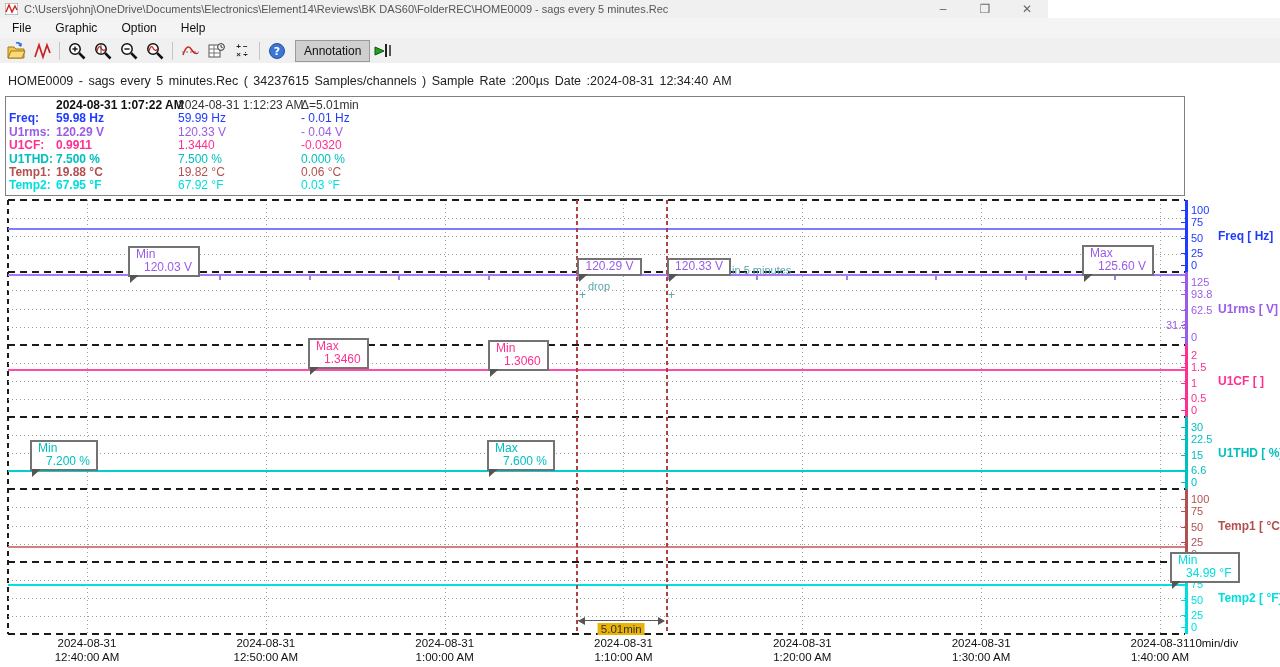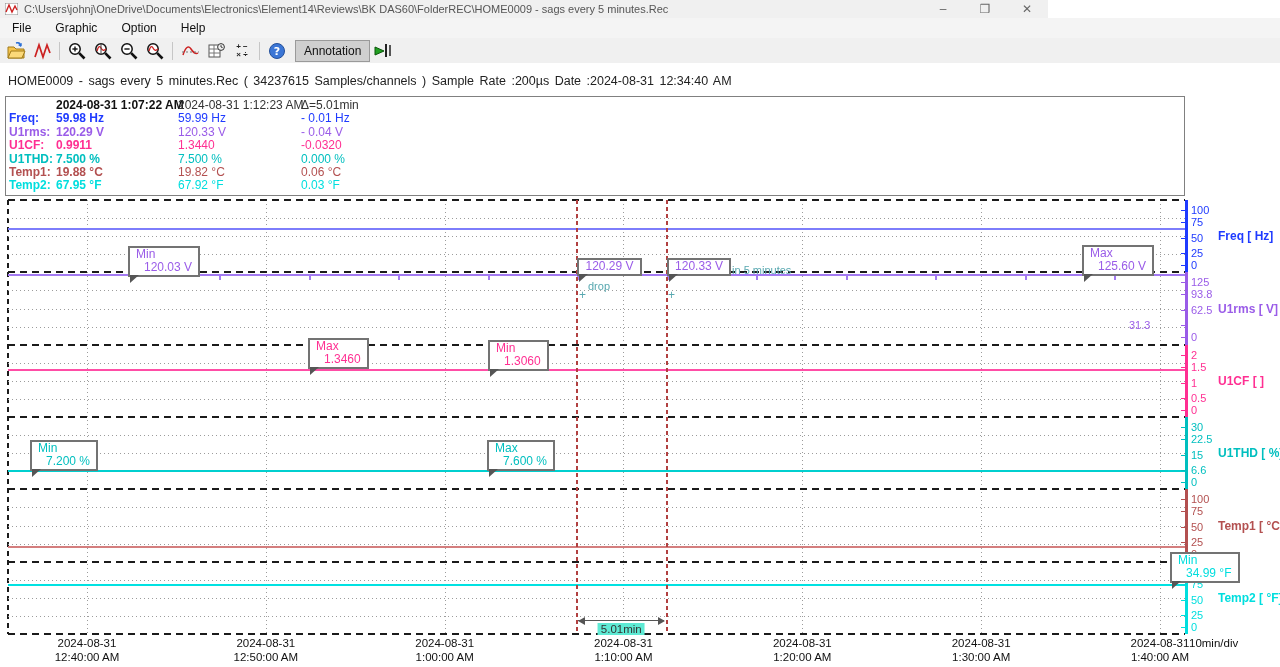--- a/index.html
+++ b/index.html
@@ -246,21 +246,21 @@
     <div class="dotline" style="left: 8px; top: 308.5px; width: 1177px;"></div>
     <div class="dotline" style="left: 8px; top: 326.583px; width: 1177px;"></div>
     <div class="trace" style="left: 8px; top: 274.059px; width: 1177px; background: rgb(163, 122, 242);"></div>
     <div class="axisbar" style="left: 1185px; top: 272.333px; height: 72.3333px; background: rgb(154, 92, 232);"></div>
     <div class="scalelab" style="left: 1191px; top: 282.333px; color: rgb(154, 92, 232);">125</div>
     <div style="left: 1181px; top: 282.333px; width: 4px; height: 1px; background: rgb(154, 92, 232);"></div>
     <div class="scalelab" style="left: 1191px; top: 294.333px; color: rgb(154, 92, 232);">93.8</div>
     <div style="left: 1181px; top: 294.333px; width: 4px; height: 1px; background: rgb(154, 92, 232);"></div>
     <div class="scalelab" style="left: 1191px; top: 310.333px; color: rgb(154, 92, 232);">62.5</div>
     <div style="left: 1181px; top: 310.333px; width: 4px; height: 1px; background: rgb(154, 92, 232);"></div>
-    <div class="scalelab" style="left: 1129px; top: 325.333px; color: rgb(154, 92, 232);">31.3</div>
+    <div class="scalelab" style="left: 1166px; top: 325.333px; color: rgb(154, 92, 232);">31.3</div>
     <div style="left: 1181px; top: 325.333px; width: 4px; height: 1px; background: rgb(154, 92, 232);"></div>
     <div class="scalelab" style="left: 1191px; top: 337.333px; color: rgb(154, 92, 232);">0</div>
     <div style="left: 1181px; top: 337.333px; width: 4px; height: 1px; background: rgb(154, 92, 232);"></div>
     <div class="chanlab" style="left: 1218px; top: 308.5px; color: rgb(154, 92, 232);">U1rms [ V]</div>
     <div class="dotline" style="left: 8px; top: 362.75px; width: 1177px;"></div>
     <div class="dotline" style="left: 8px; top: 380.833px; width: 1177px;"></div>
     <div class="dotline" style="left: 8px; top: 398.917px; width: 1177px;"></div>
     <div class="trace" style="left: 8px; top: 368.549px; width: 1177px; background: rgb(255, 77, 166);"></div>
     <div class="axisbar" style="left: 1185px; top: 344.667px; height: 72.3333px; background: rgb(255, 47, 146);"></div>
     <div class="scalelab" style="left: 1191px; top: 354.667px; color: rgb(255, 47, 146);">2</div>
@@ -373,21 +373,21 @@
       <div style="padding-left: 8px;">34.99 °F</div>
       <span class="tail"></span>
     </div>
     <div class="note" style="left: 588px; top: 280px; color: rgb(88, 168, 176);">drop</div>
     <div class="note" style="left: 579px; top: 288px; color: rgb(88, 168, 176); font-size: 12px;">+</div>
     <div class="note" style="left: 677px; top: 264px; color: rgb(88, 168, 176);">drop again in 5 minutes</div>
     <div class="note" style="left: 668px; top: 288px; color: rgb(88, 168, 176); font-size: 12px;">+</div>
     <div class="measline" style="left: 578.458px; top: 620px; width: 85.5938px;"></div>
     <div class="arrowL" style="left: 578.458px; top: 616.5px;"></div>
     <div class="arrowR" style="left: 658.052px; top: 616.5px;"></div>
-    <div style="left: 621.255px; top: 623px; transform: translateX(-50%); font-size: 11.5px; color: rgb(51, 51, 51); z-index: 3; background: #5eead4; padding: 0px 3px;">5.01min</div>
+    <div style="left: 621.255px; top: 623px; transform: translateX(-50%); font-size: 11.5px; color: rgb(51, 51, 51); z-index: 3; background: #eab308; padding: 0px 3px;">5.01min</div>
     <div class="xlab" style="left: 87px; top: 637px;">2024-08-31</div>
     <div class="xlab" style="left: 87px; top: 651px;">12:40:00 AM</div>
     <div class="xlab" style="left: 265.83px; top: 637px;">2024-08-31</div>
     <div class="xlab" style="left: 265.83px; top: 651px;">12:50:00 AM</div>
     <div class="xlab" style="left: 444.66px; top: 637px;">2024-08-31</div>
     <div class="xlab" style="left: 444.66px; top: 651px;">1:00:00 AM</div>
     <div class="xlab" style="left: 623.49px; top: 637px;">2024-08-31</div>
     <div class="xlab" style="left: 623.49px; top: 651px;">1:10:00 AM</div>
     <div class="xlab" style="left: 802.32px; top: 637px;">2024-08-31</div>
     <div class="xlab" style="left: 802.32px; top: 651px;">1:20:00 AM</div>

